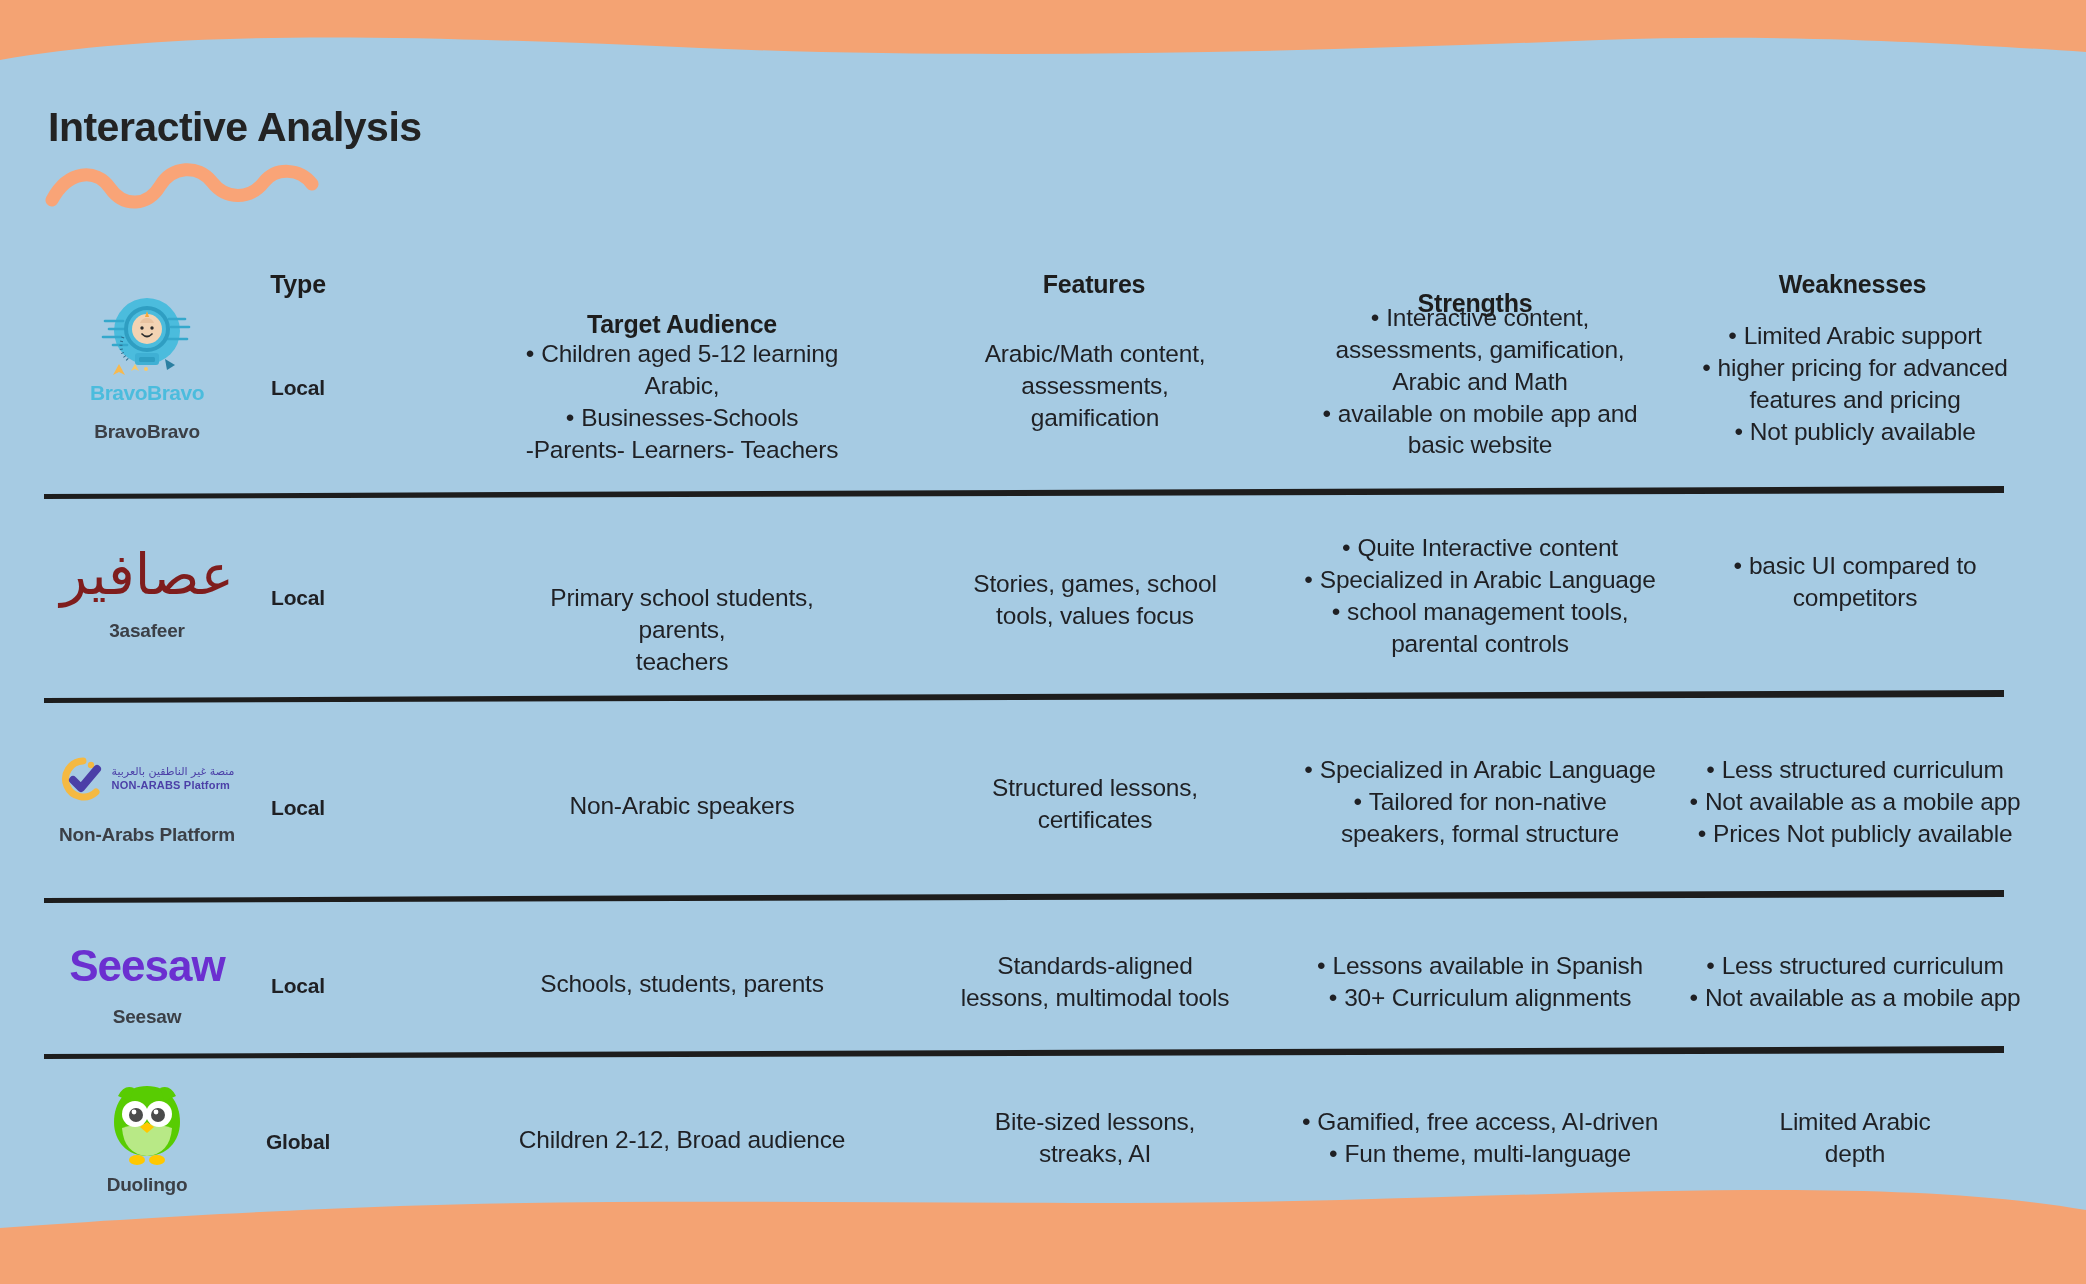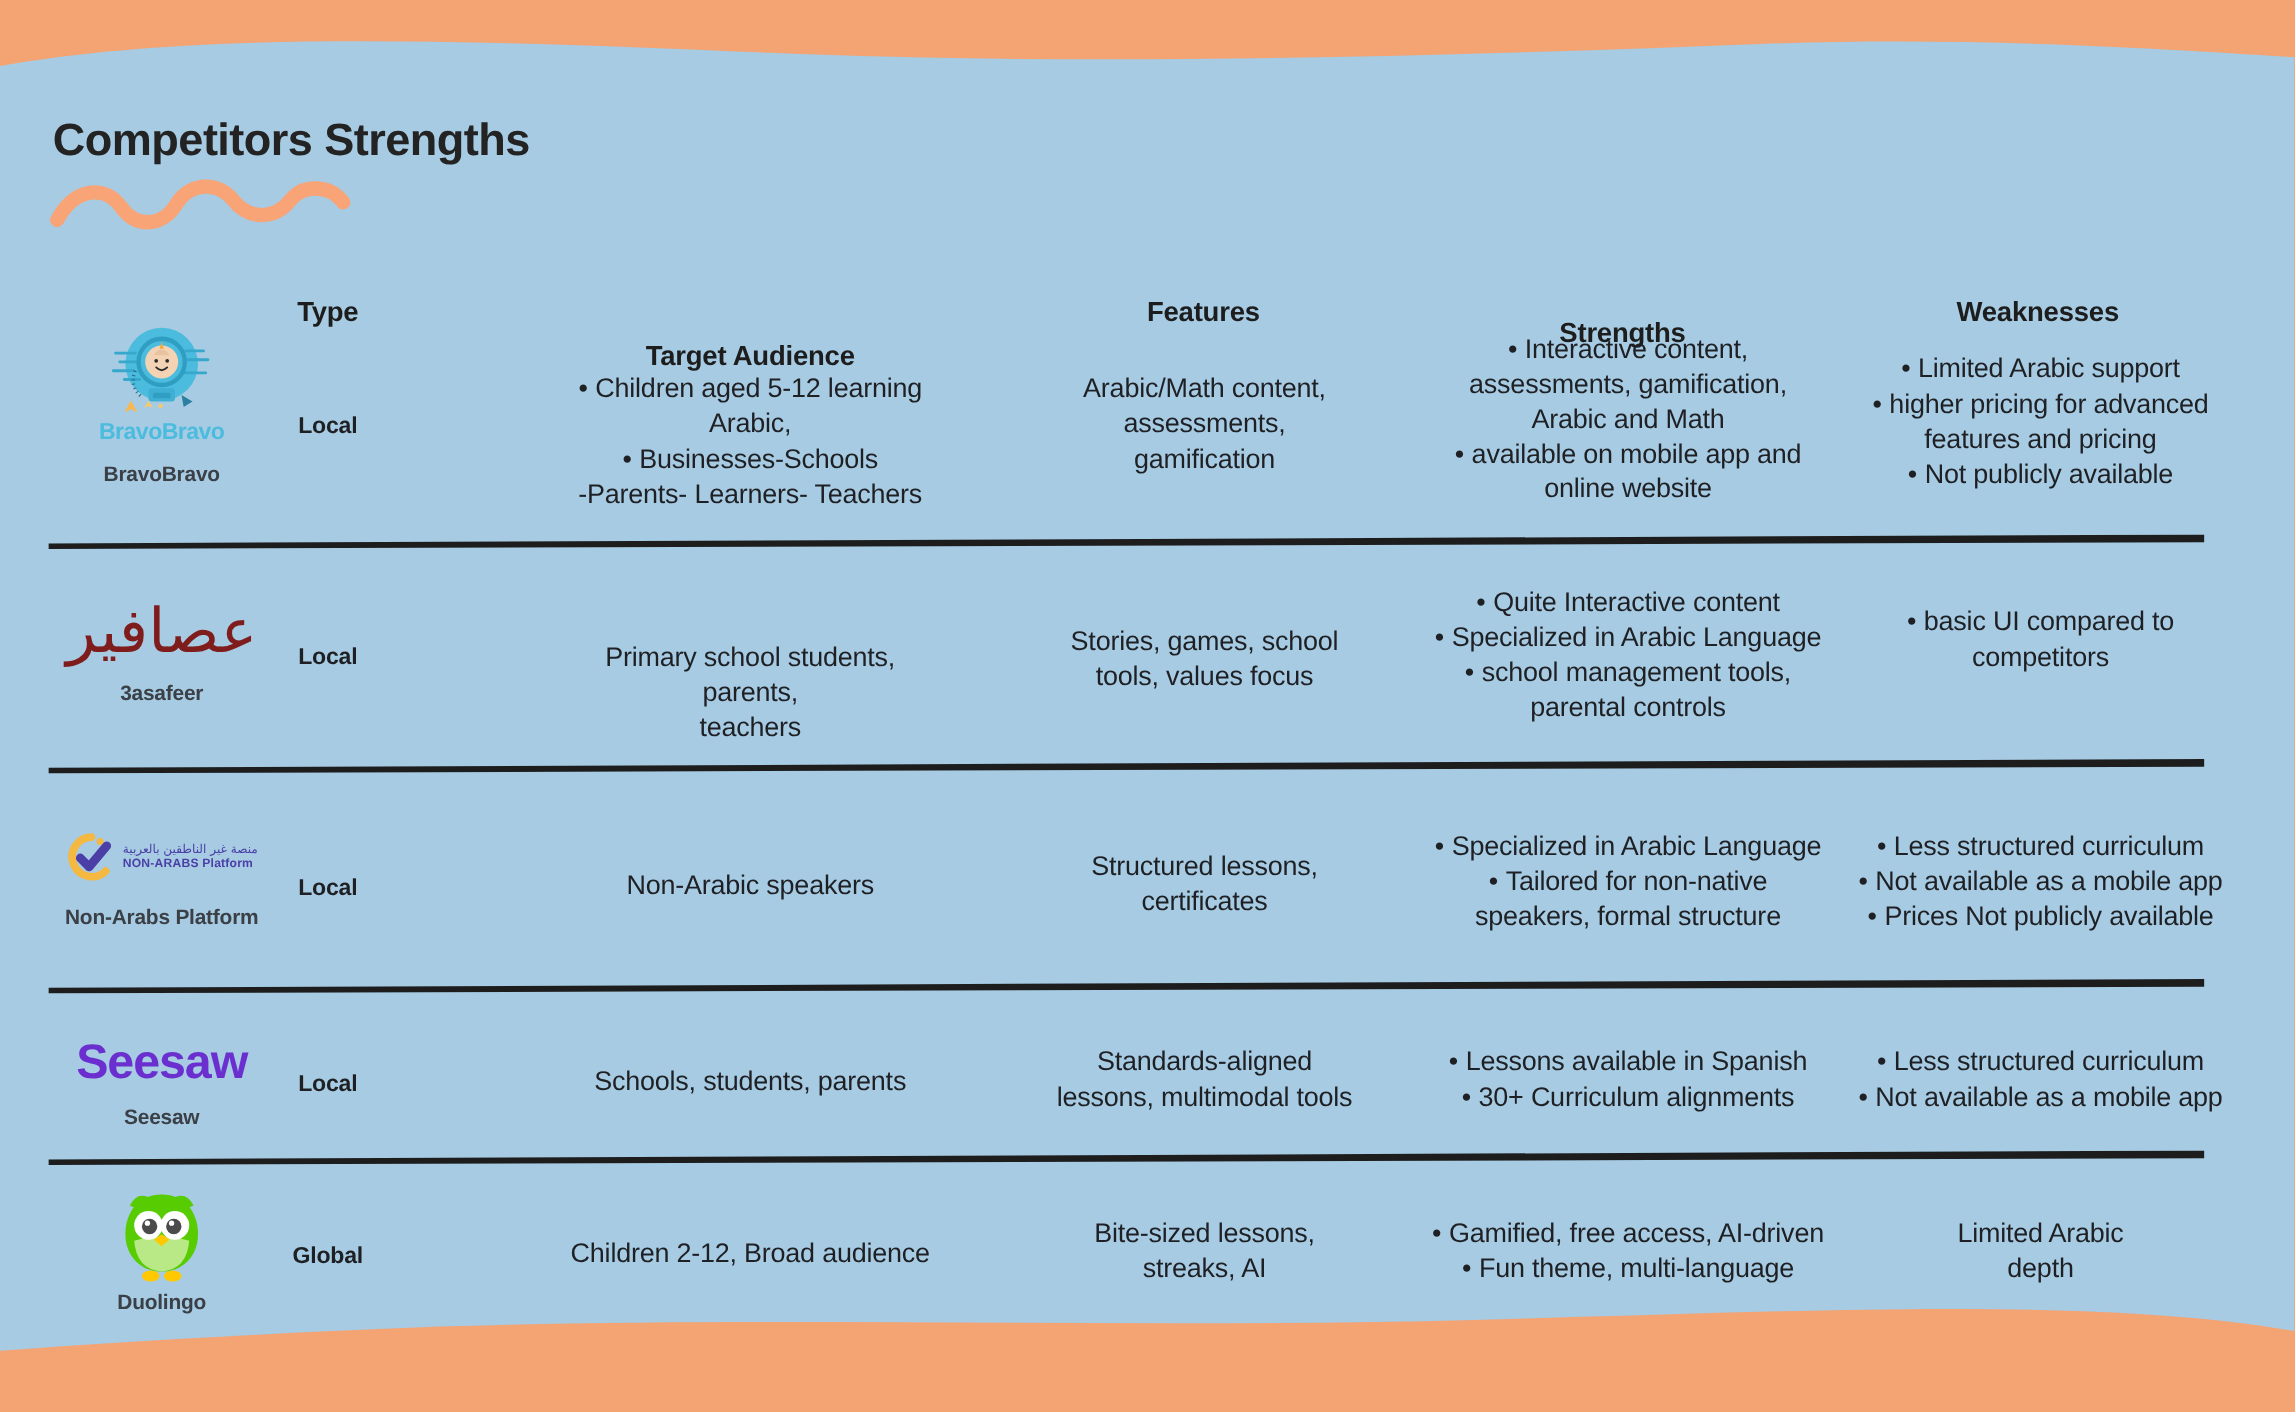--- a/index.html
+++ b/index.html
@@ -168,21 +168,21 @@
 
   <svg class="blue-panel" viewBox="0 0 2086 1284" preserveAspectRatio="none">
     <path d="M0,60 C180,28 420,36 700,48 C980,60 1300,52 1600,40 C1790,33 1960,44 2086,52
              L2086,1210 C1900,1178 1640,1192 1340,1200 C1040,1208 700,1196 400,1206
              C240,1212 110,1220 0,1228 Z" fill="#a6cbe3"></path>
   </svg>
 
 
   <div id="content">
 
-    <div class="slide-title">Competitors Strengths</div>
+    <div class="slide-title">Interactive Analysis</div>
 
     <svg class="title-squiggle" viewBox="0 0 300 50">
       <path d="M8,40 C24,10 52,8 66,28 C80,48 104,46 116,26 C128,6 154,4 168,22
                C182,40 206,40 220,22 C232,7 256,8 268,24" stroke="#f9a477" stroke-width="13" fill="none" stroke-linecap="round"></path>
     </svg>
 
     <div class="col-head c-type">Type</div>
     <div class="col-head c-audience">Target Audience</div>
     <div class="col-head c-features">Features</div>
     <div class="col-head c-strengths">Strengths</div>
@@ -236,21 +236,21 @@
             <li>assessments,</li>
             <li>gamification</li>
           </ul>
         </div>
       <div class="cell strengths" style="top:302px">
           <ul>
             <li class="bul">Interactive content,</li>
             <li>assessments, gamification,</li>
             <li>Arabic and Math</li>
             <li class="bul">available on mobile app and</li>
-            <li>online website</li>
+            <li>basic website</li>
           </ul>
         </div>
       <div class="cell weak" style="top:320px">
           <ul>
             <li class="bul">Limited Arabic support</li>
             <li class="bul">higher pricing for advanced</li>
             <li>features and pricing</li>
             <li class="bul">Not publicly available</li>
           </ul>
         </div>

